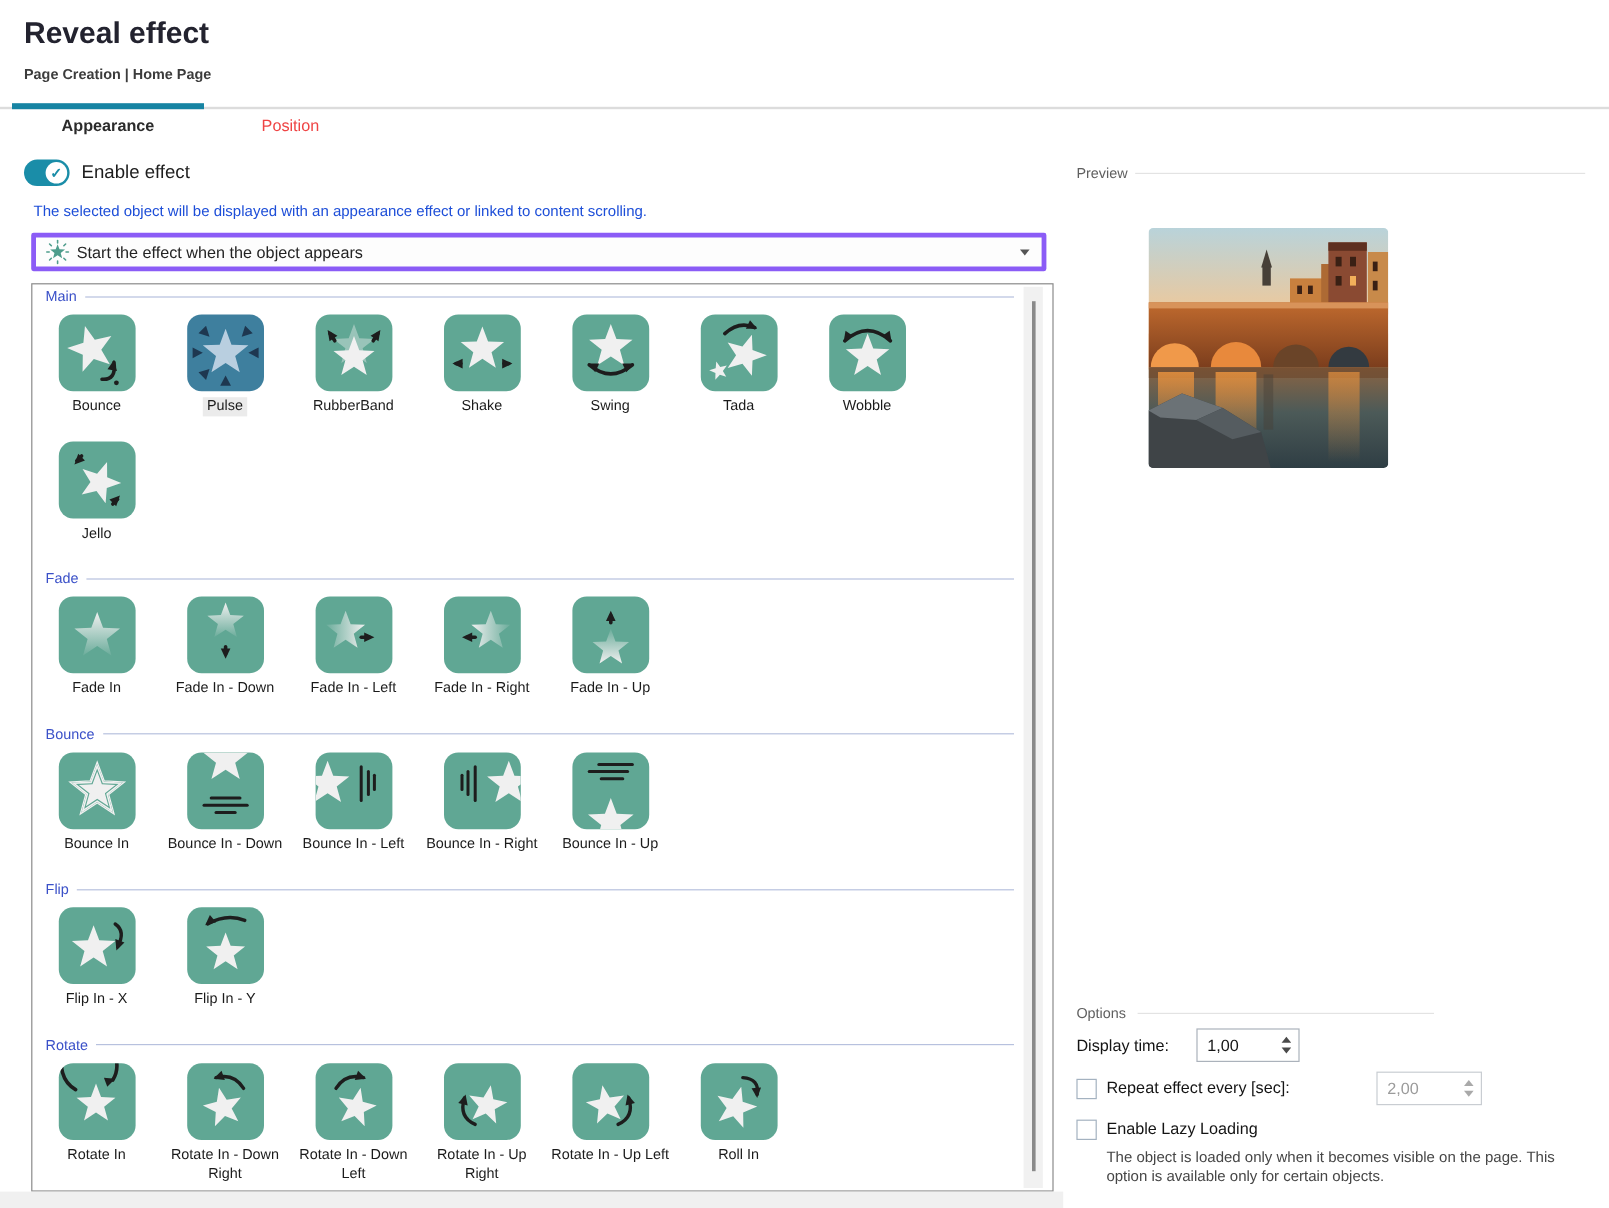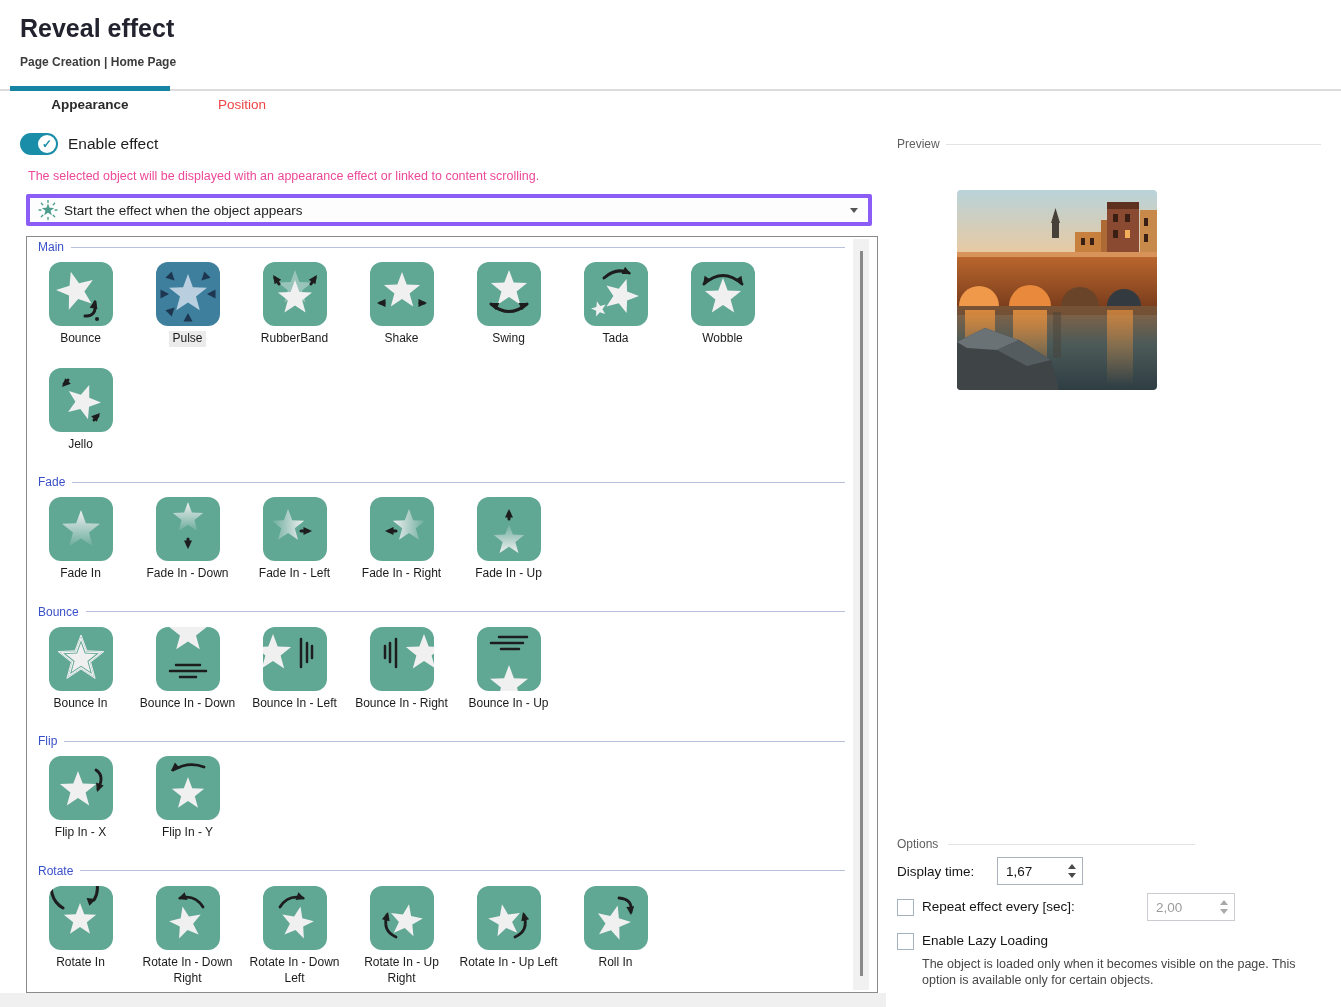--- a/index.html
+++ b/index.html
@@ -17,21 +17,21 @@
   .tabbar { position:absolute; left:10px; top:97px; display:flex; }
   .tab { font-size:13.5px; color:#ef4444; cursor:default; }
   .tab.active { width:160px; text-align:center; font-weight:700; color:#2b2b2b; }
   .tab.inactive { margin-left:48px; }
 
   
   .toggle { position:absolute; left:20px; top:133px; width:38px; height:22px; border-radius:11px; background:#1a8da8; }
   .toggle .knob { position:absolute; right:2px; top:2px; width:18px; height:18px; border-radius:50%; background:#fff;
                   display:flex; align-items:center; justify-content:center; font-size:12px; font-weight:700; color:#1a8da8; }
   .toggle-label { position:absolute; left:68px; top:135px; font-size:15.5px; color:#1d1d1d; }
-  .intro { position:absolute; left:28px; top:169px; font-size:12.5px; color:#ec4899; }
+  .intro { position:absolute; left:28px; top:169px; font-size:12.5px; color:#1d4ed8; }
 
   
   .dropdown { position:absolute; left:26px; top:194px; width:846px; height:32px; background:#fdfdfd;
               border:4px solid #8b5cf6; border-radius:2px; display:flex; align-items:center; padding:0 10px 0 7px; }
   .dropdown .dd-icon { width:22px; height:22px; margin-right:5px; flex:0 0 auto; }
   .dropdown .dd-text { flex:1; font-size:13.5px; color:#242424; }
   .dropdown .dd-caret { width:0; height:0; border-left:4px solid transparent; border-right:4px solid transparent; border-top:5px solid #555; }
 
   
   .panel { position:absolute; left:26px; top:236px; width:852px; height:757px; background:#fff;
@@ -532,21 +532,21 @@
       <polygon points="0,152 28,138 62,150 40,160 10,158" fill="#6b7276"></polygon>
       <polygon points="40,160 62,150 94,170 70,176" fill="#555c60"></polygon>
     </svg>
   </div>
 
   <div class="sec-label" style="left:897px; top:837px;">Options</div>
   <div class="sec-line" style="left:948px; top:844px; width:247px;"></div>
 
   <div class="opt-label" style="left:897px; top:864px;">Display time:</div>
   <div class="spin" style="left:997px; top:857px; width:86px; height:28px;">
-    <span class="val">1,67</span>
+    <span class="val">1,00</span>
     <span class="arrows">
         <span class="tri-up"></span>
         <span class="tri-down"></span>
       </span>
   </div>
 
   <div class="cb" style="left:897px; top:899px;"></div>
   <div class="opt-label" style="left:922px; top:899px;">Repeat effect every [sec]:</div>
   <div class="spin disabled" style="left:1147px; top:893px; width:88px; height:28px;">
     <span class="val">2,00</span>

